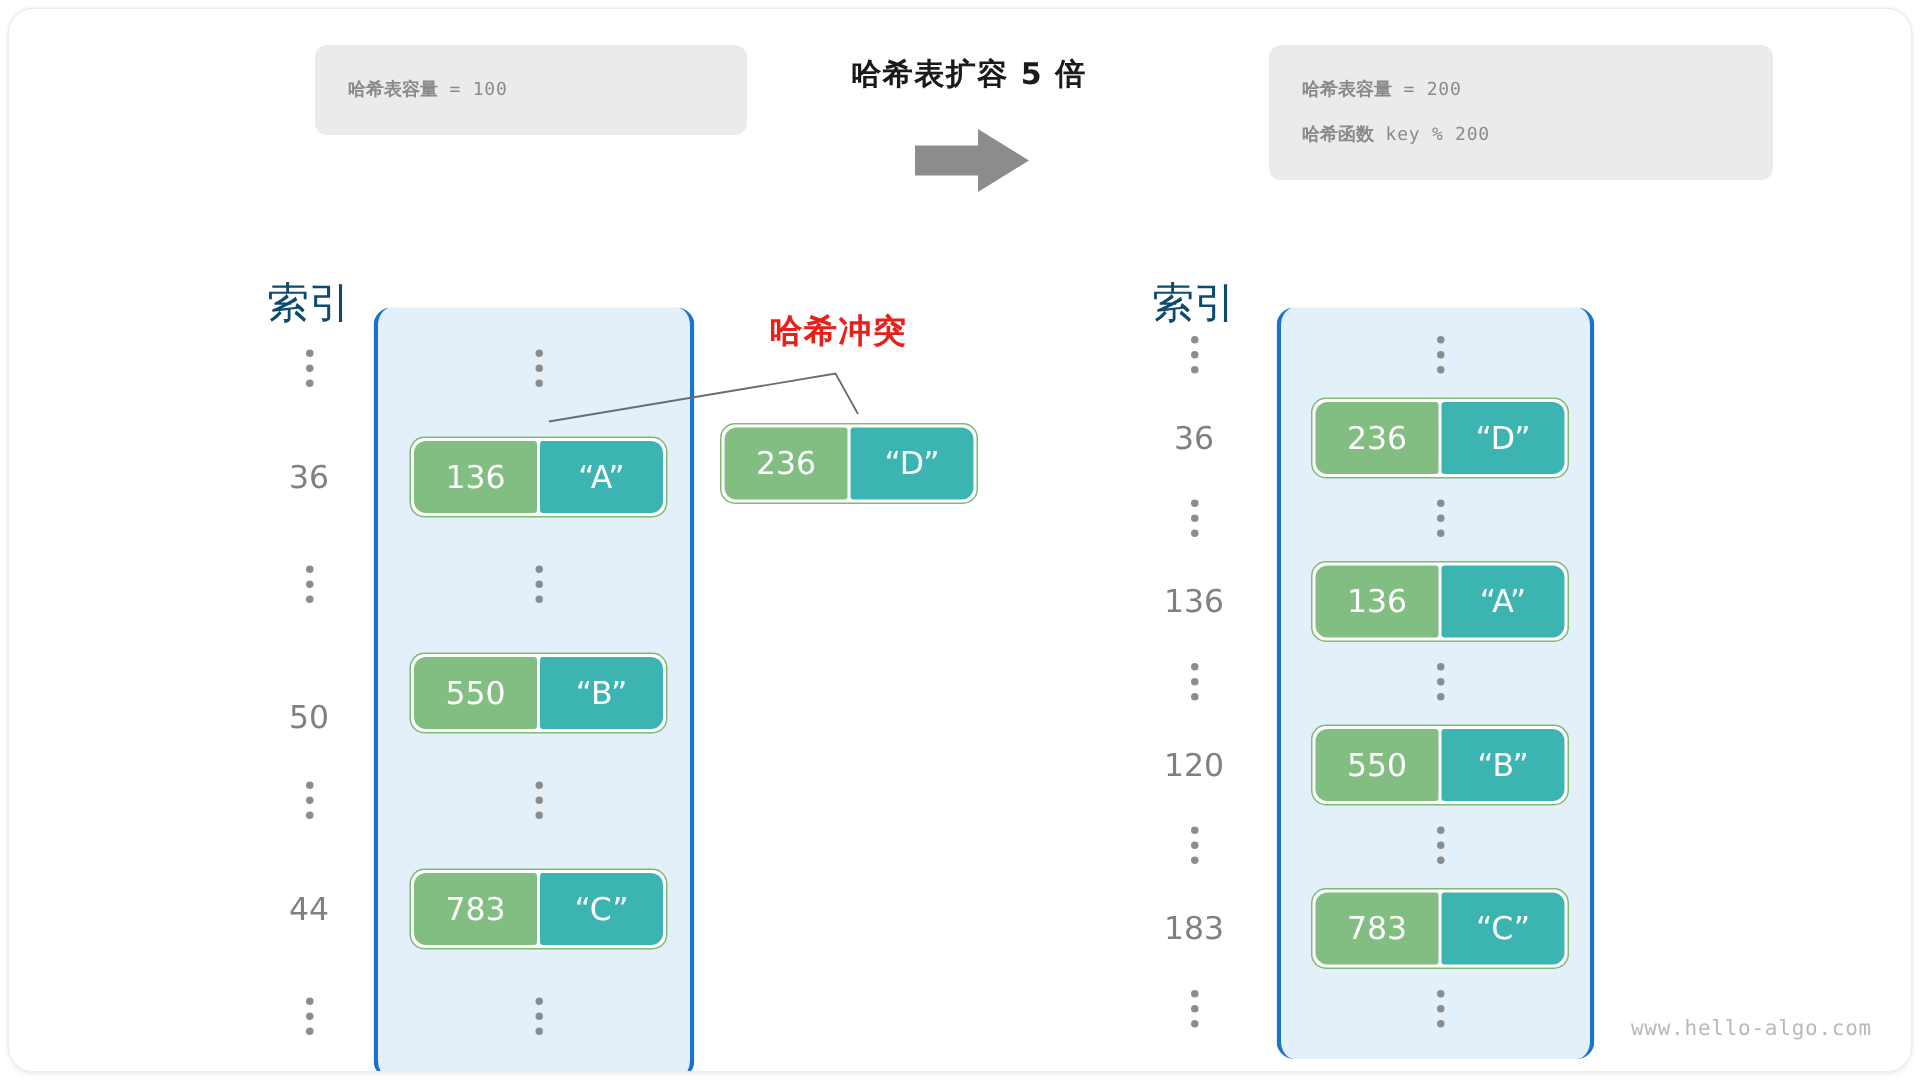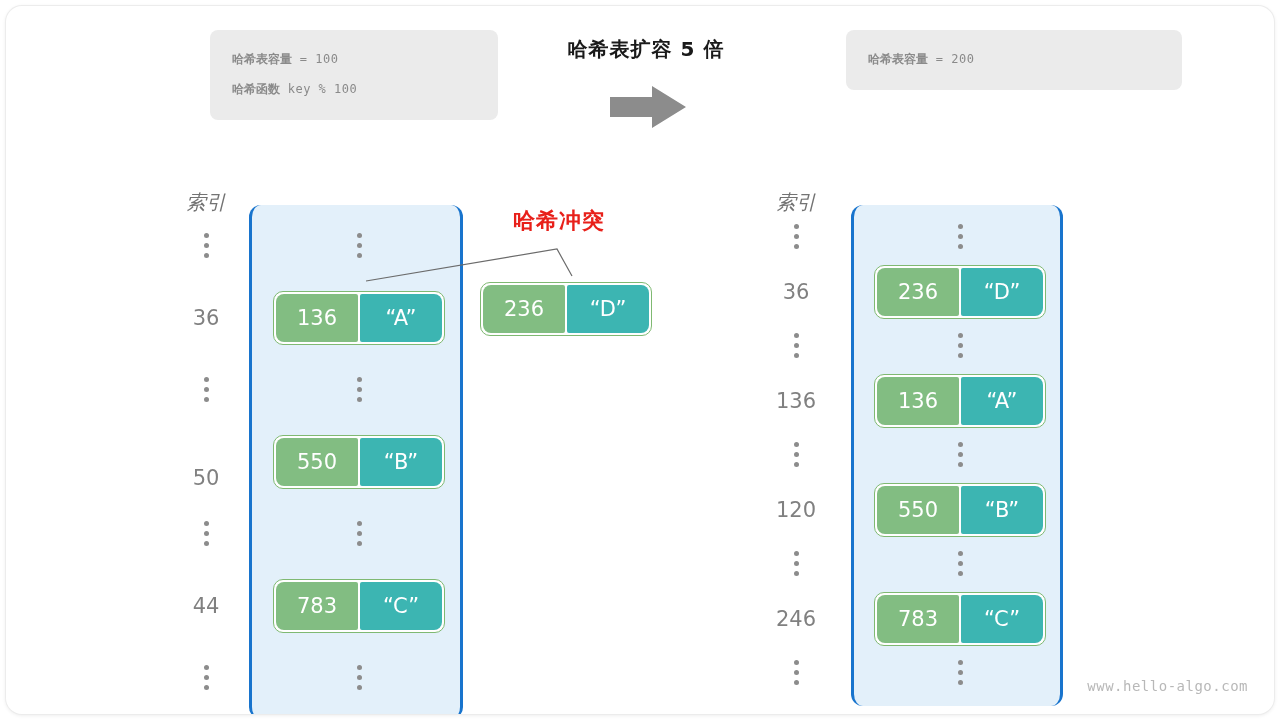--- a/index.html
+++ b/index.html
@@ -73,24 +73,23 @@
     position: absolute;
     height: 34px;
     font-family: "DejaVu Sans Mono", "Liberation Mono", monospace;
     font-size: 23px;
     line-height: 34px;
     white-space: pre;
   }
   .colheaders .idx {
     position: absolute;
     width: 80px; text-align: center;
-    color: #737373;
-    font-family: "DejaVu Sans", "Liberation Sans", sans-serif;
-    font-size: 20px;
-    font-style: italic;
+    color: #0c4a6e;
+    font-family: "DejaVu Sans", "Liberation Sans", sans-serif;
+    font-size: 28px;
   }
   .colheaders .key  { position: absolute; color: #4d9160; }
   .colheaders .val  { position: absolute; color: #3aa59c; }
 
   #headers-left  { left: 150px; top: 145px; width: 320px; }
   #headers-left  .idx { left: 10px; }
   #headers-left  .key { left: 125px; }
   #headers-left  .val { left: 200px; }
 
   #headers-right { left: 740px; top: 145px; width: 320px; }
@@ -196,30 +195,30 @@
     letter-spacing: 0.5px;
   }
 </style>
 </head>
 <body>
 
 <div id="page">
 
   <div class="infobox" id="infobox-left">
     <div class="line"><span class="cn">哈希表容量</span><span> = </span><span>100</span></div>
-    <div class="line"><span class="cn">哈希函数</span><span> key % 100</span></div>
   </div>
 
   <div id="expand-caption">哈希表扩容 5 倍</div>
   <svg id="arrow-right" viewBox="0 0 76 46">
     <polygon points="0,13 42,13 42,2 76,23 42,44 42,33 0,33" fill="#8c8c8c"></polygon>
   </svg>
 
   <div class="infobox" id="infobox-right">
     <div class="line"><span class="cn">哈希表容量</span><span> = </span><span>200</span></div>
+    <div class="line"><span class="cn">哈希函数</span><span> key % 200</span></div>
   </div>
 
   <div class="colheaders" id="headers-left">
     <span class="idx">索引</span>
     <span class="key">key</span>
     <span class="val">value</span>
   </div>
 
   <div class="colheaders" id="headers-right">
     <span class="idx">索引</span>
@@ -283,21 +282,21 @@
   </svg>
 
   <div class="indexcol" id="indexcol-right" style="left: 750px; top: 199px; height: 500.5px;">
       <div class="ixrow" style="top: 19.25px; height: 26px;"><span style="display:inline-block;width:20px;height:26px;"><i style="display:block;width:5px;height:5px;border-radius:50%;background:#8c8c8c;margin:0 auto 5px auto;"></i><i style="display:block;width:5px;height:5px;border-radius:50%;background:#8c8c8c;margin:0 auto 5px auto;"></i><i style="display:block;width:5px;height:5px;border-radius:50%;background:#8c8c8c;margin:0 auto;"></i></span></div>
       <div class="ixrow" style="top: 72.75px; line-height: 28px;">36</div>
       <div class="ixrow" style="top: 128.25px; height: 26px;"><span style="display:inline-block;width:20px;height:26px;"><i style="display:block;width:5px;height:5px;border-radius:50%;background:#8c8c8c;margin:0 auto 5px auto;"></i><i style="display:block;width:5px;height:5px;border-radius:50%;background:#8c8c8c;margin:0 auto 5px auto;"></i><i style="display:block;width:5px;height:5px;border-radius:50%;background:#8c8c8c;margin:0 auto;"></i></span></div>
       <div class="ixrow" style="top: 181.75px; line-height: 28px;">136</div>
       <div class="ixrow" style="top: 237.25px; height: 26px;"><span style="display:inline-block;width:20px;height:26px;"><i style="display:block;width:5px;height:5px;border-radius:50%;background:#8c8c8c;margin:0 auto 5px auto;"></i><i style="display:block;width:5px;height:5px;border-radius:50%;background:#8c8c8c;margin:0 auto 5px auto;"></i><i style="display:block;width:5px;height:5px;border-radius:50%;background:#8c8c8c;margin:0 auto;"></i></span></div>
       <div class="ixrow" style="top: 290.75px; line-height: 28px;">120</div>
       <div class="ixrow" style="top: 346.25px; height: 26px;"><span style="display:inline-block;width:20px;height:26px;"><i style="display:block;width:5px;height:5px;border-radius:50%;background:#8c8c8c;margin:0 auto 5px auto;"></i><i style="display:block;width:5px;height:5px;border-radius:50%;background:#8c8c8c;margin:0 auto 5px auto;"></i><i style="display:block;width:5px;height:5px;border-radius:50%;background:#8c8c8c;margin:0 auto;"></i></span></div>
-      <div class="ixrow" style="top: 399.75px; line-height: 28px;">246</div>
+      <div class="ixrow" style="top: 399.75px; line-height: 28px;">183</div>
       <div class="ixrow" style="top: 455.25px; height: 26px;"><span style="display:inline-block;width:20px;height:26px;"><i style="display:block;width:5px;height:5px;border-radius:50%;background:#8c8c8c;margin:0 auto 5px auto;"></i><i style="display:block;width:5px;height:5px;border-radius:50%;background:#8c8c8c;margin:0 auto 5px auto;"></i><i style="display:block;width:5px;height:5px;border-radius:50%;background:#8c8c8c;margin:0 auto;"></i></span></div>
     </div>
 
   <div class="bucket" id="bucket-right" style="left: 845px; top: 199px; width: 212px; height: 500.5px;">
       <div class="vdots" style="left: 96px; top: 19.25px;">
         <i></i>
         <i></i>
         <i></i>
       </div>
       <div class="pair" style="width: 172px; left: 20px; top: 59.75px;">

